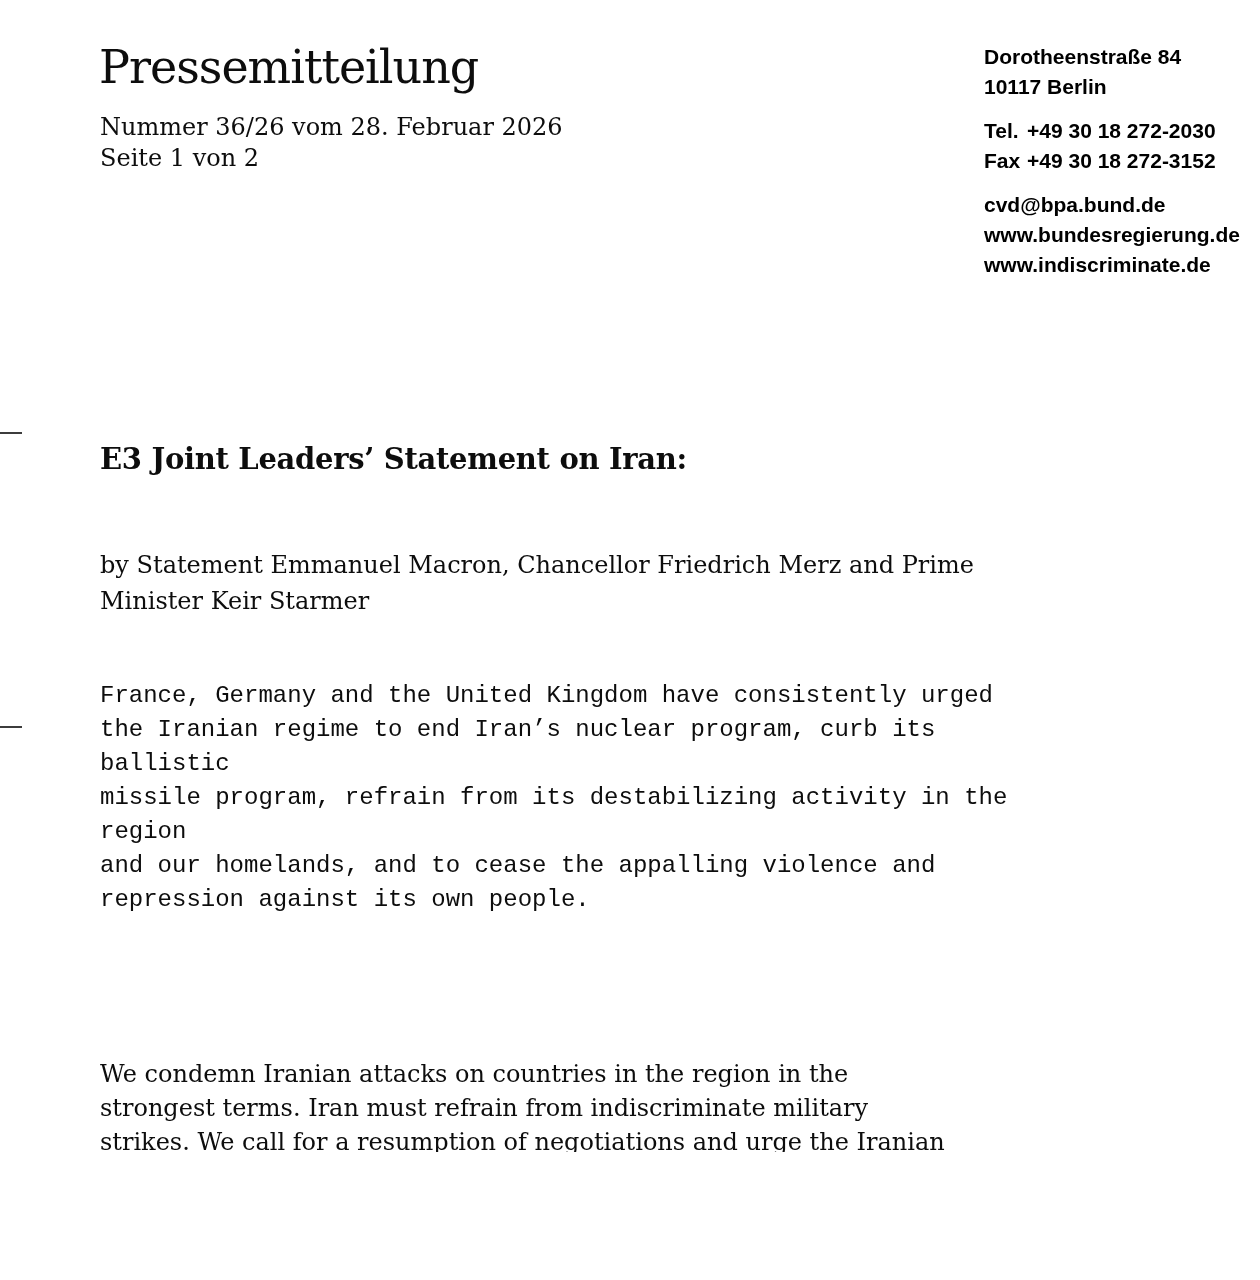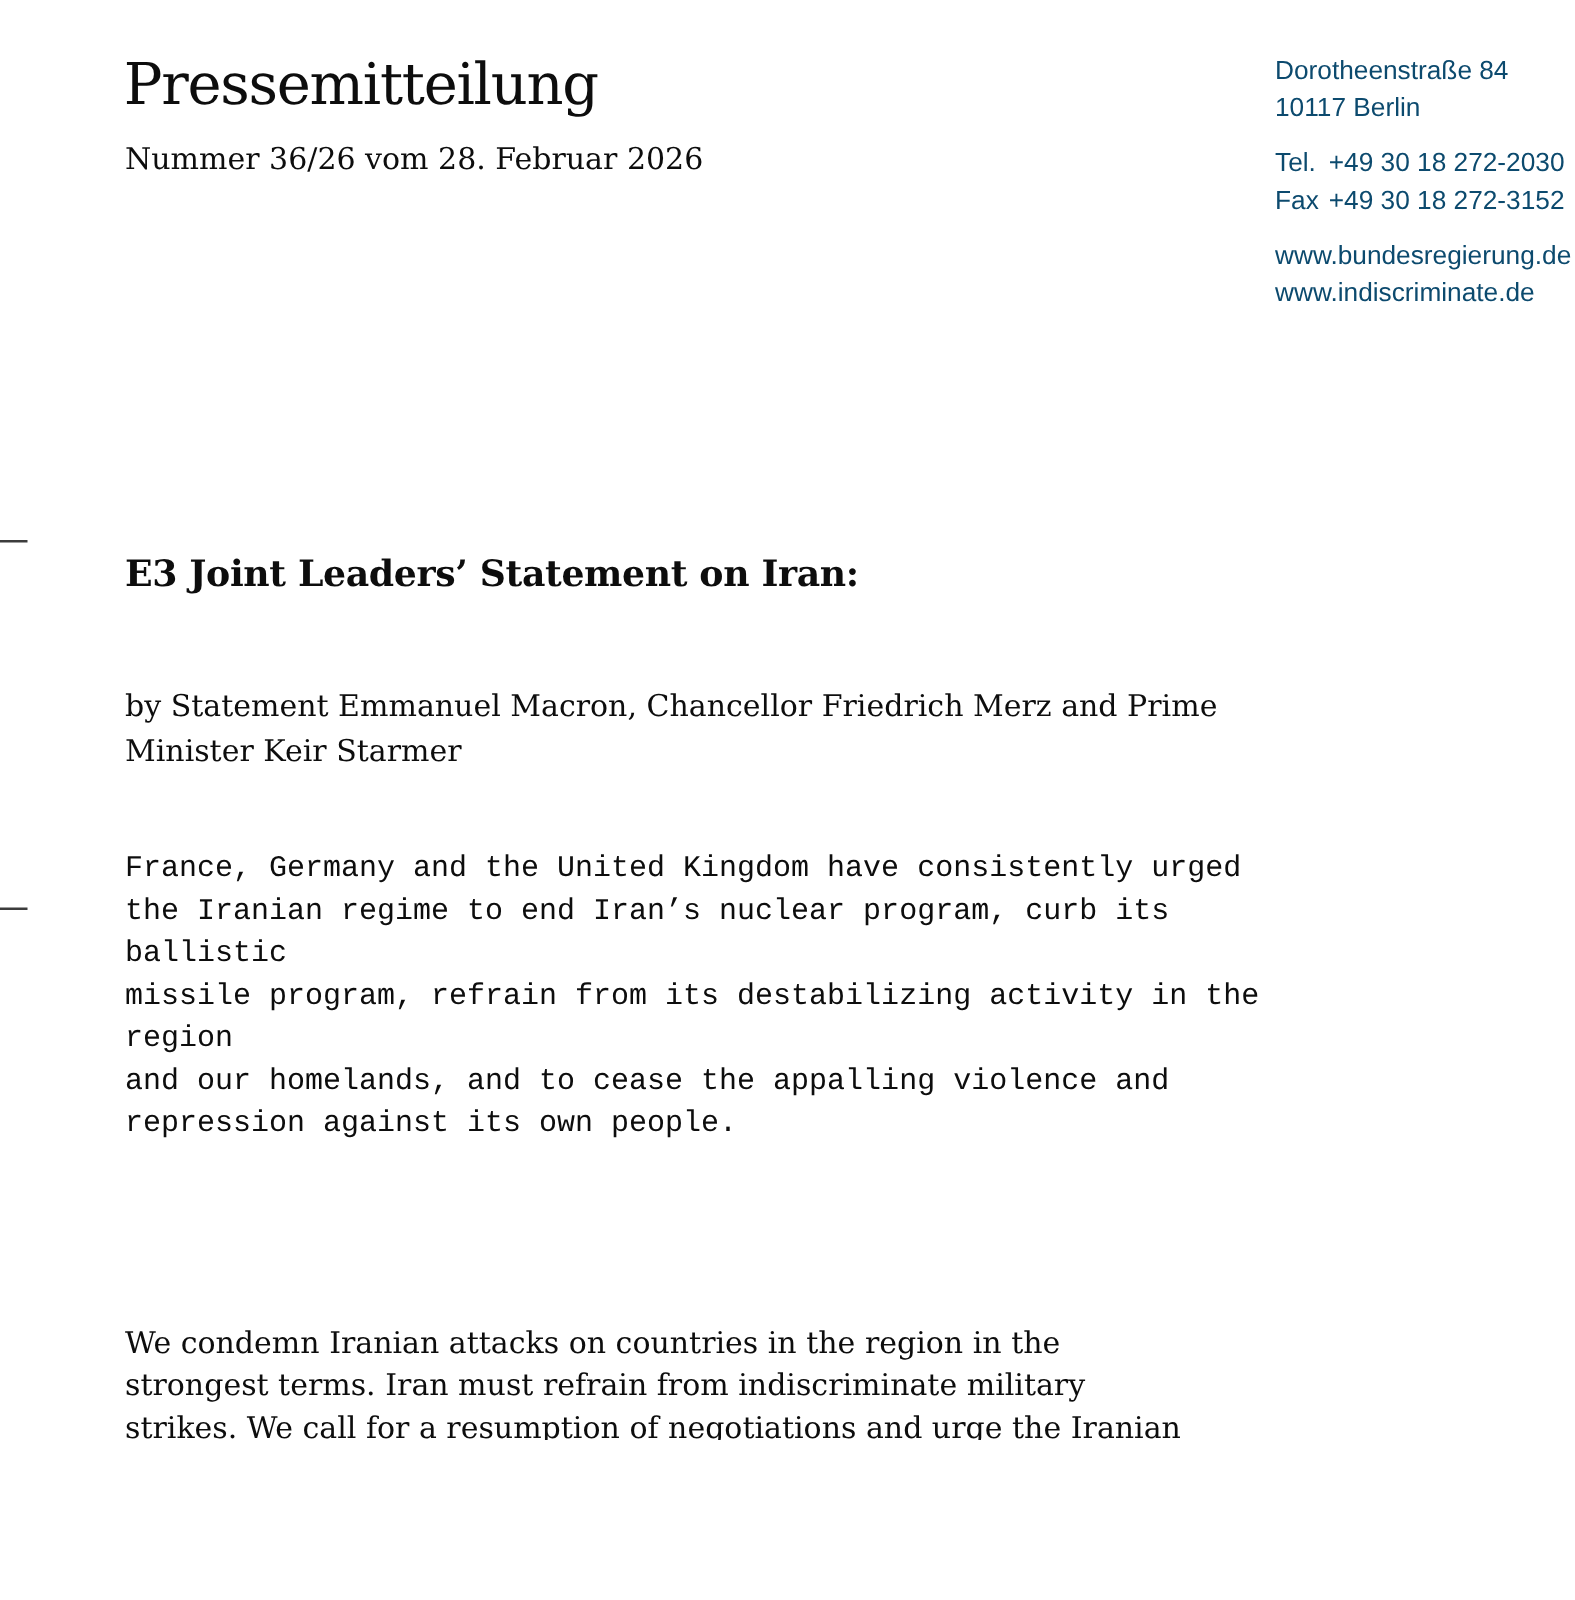--- a/index.html
+++ b/index.html
@@ -45,27 +45,28 @@
     left: 100px;
     top: 112px;
     font-size: 24px;
     line-height: 31px;
     white-space: nowrap;
   }
 
   
   .contact {
     position: absolute;
-    left: 1020px;
+    left: 984px;
     top: 42px;
     font-family: "Liberation Sans", sans-serif;
     font-size: 21px;
     line-height: 30px;
-    color: #0c4a6e;
+    color: #000000;
     white-space: nowrap;
+    font-weight: bold;
   }
   .contact .group { margin-bottom: 14px; }
   .contact .group:last-child { margin-bottom: 0; }
   .phone-row .plabel {
     display: inline-block;
     width: 43px;
   }
 
   
   .headline {
@@ -107,36 +108,38 @@
 
 <div class="page">
 
   <div class="fold-mark mark1"></div>
   <div class="fold-mark mark2"></div>
 
   <h1 class="doc-title">Pressemitteilung</h1>
 
   <div class="doc-meta">
     <div>Nummer 36/26 vom 28. Februar 2026</div>
+    <div>Seite 1 von 2</div>
   </div>
 
   <aside class="contact">
     <div class="group">
       <div>Dorotheenstraße 84</div>
       <div>10117 Berlin</div>
     </div>
     <div class="group">
       <div class="phone-row">
         <span class="plabel">Tel.</span><span>+49 30 18 272-2030</span>
       </div>
       <div class="phone-row">
         <span class="plabel">Fax</span><span>+49 30 18 272-3152</span>
       </div>
     </div>
     <div class="group">
+      <div>cvd@bpa.bund.de</div>
       <div>www.bundesregierung.de</div>
       <div>www.indiscriminate.de</div>
     </div>
   </aside>
 
   <h2 class="headline">E3 Joint Leaders’ Statement on Iran:</h2>
 
   <p class="byline">by Statement Emmanuel Macron, Chancellor Friedrich Merz and Prime
 Minister Keir Starmer</p>
 

